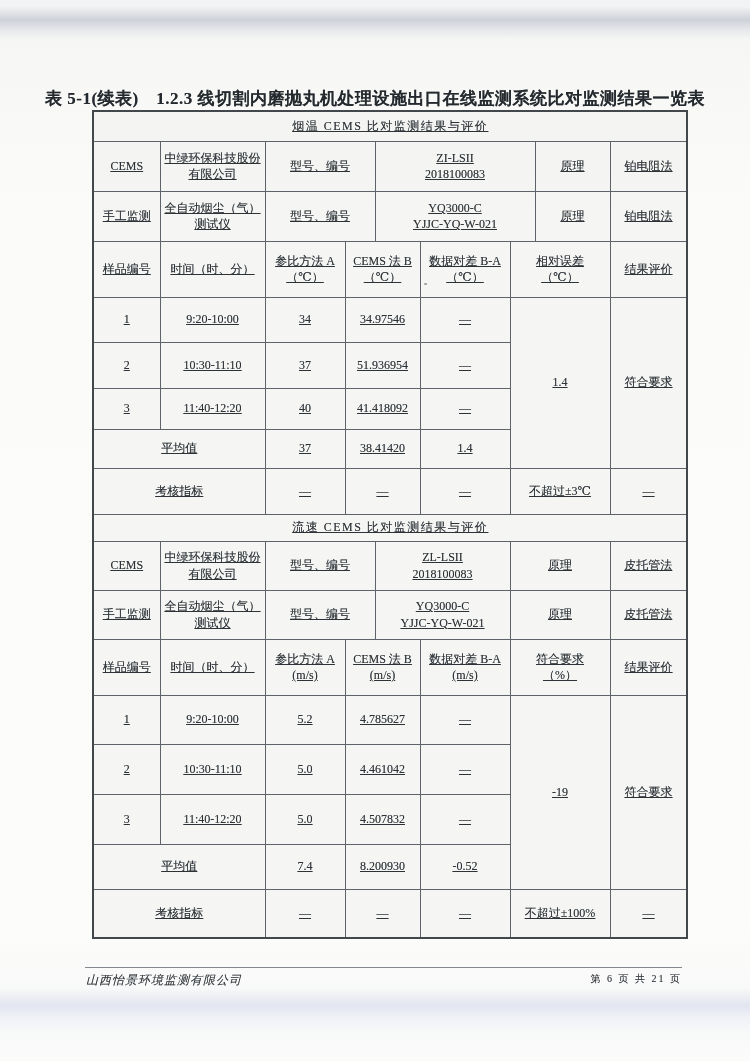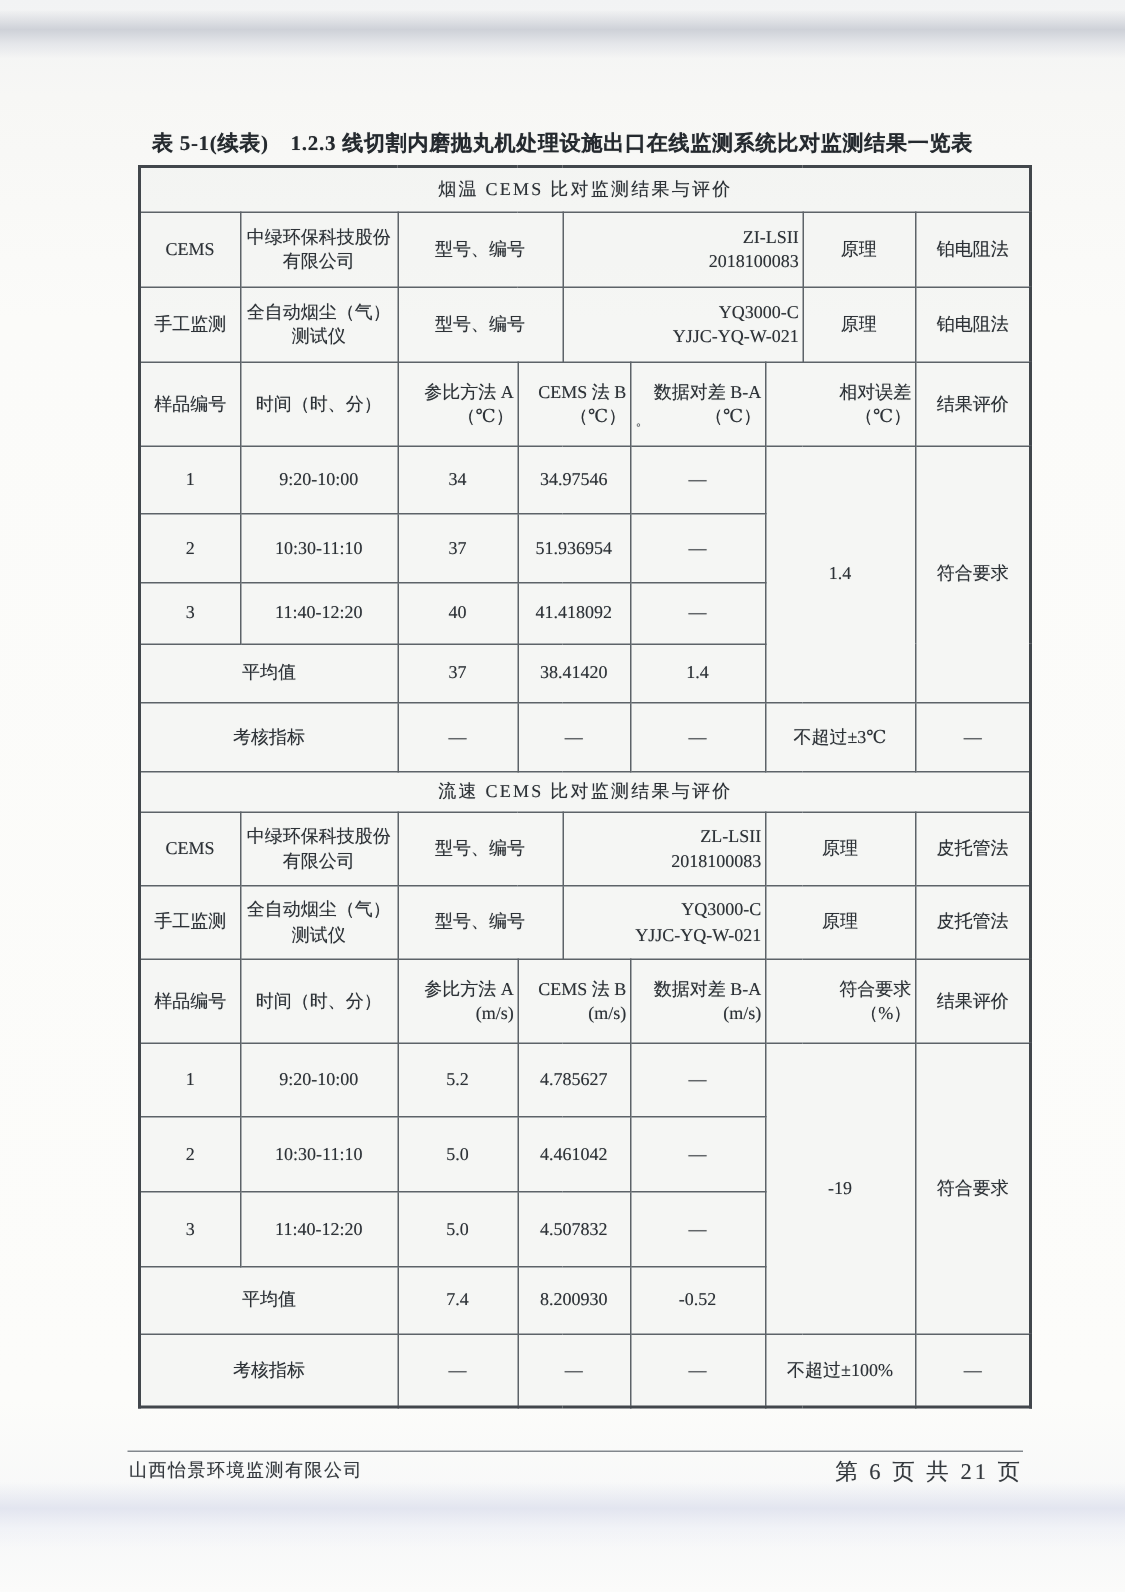--- a/index.html
+++ b/index.html
@@ -18,60 +18,62 @@
   .band-top{
     position:absolute;top:7px;left:0;right:0;height:32px;
     background:linear-gradient(180deg,rgba(205,208,215,0.05) 0%,#ced1d8 40%,rgba(224,226,231,0.75) 70%,rgba(245,245,244,0) 100%);
   }
   .band-bottom{
     position:absolute;top:988px;left:0;right:0;height:44px;
     background:linear-gradient(180deg,rgba(226,228,238,0) 0%,rgba(223,226,238,0.85) 40%,rgba(236,238,246,0.5) 70%,rgba(250,250,250,0) 100%);
   }
   .doc-title{
     position:absolute;top:87px;left:0;width:100%;
-    text-align:center;font-size:14px;font-weight:bold;
+    text-align:center;font-size:17px;font-weight:bold;
     letter-spacing:0.5px;color:#24292e;
     text-shadow:0 0 0.5px rgba(40,45,50,0.55);
   }
   .doc-table-wrap{
     position:absolute;left:92px;top:110px;
     background:rgba(238,240,238,0.45);
   }
   table.doc-table{
     border-collapse:collapse;table-layout:fixed;width:594px;
     border:2px solid #42474c;
+    text-decoration:underline;
   }
   table.doc-table td{
     border:1px solid #5d6368;
     text-align:center;vertical-align:middle;
     font-size:12px;line-height:1.35;
     padding:1px 2px;overflow:hidden;position:relative;
     color:#2d3237;
     text-shadow:0 0 0.5px rgba(45,50,55,0.45);
   }
   td.section-title{font-size:13px;letter-spacing:1.5px;}
-  .line{display:block;text-align:right;}
+  .line{display:block;}
   .artifact{
     position:absolute;left:3px;bottom:9px;font-size:10px;color:#4a5055;
   }
   .h27{height:27px}.h30{height:30px}.h39{height:39px}.h41{height:41px}
   .h45{height:45px}.h46{height:46px}.h49{height:49px}.h50{height:50px}
   .h56{height:56px}
   .footer-line{
     position:absolute;top:967px;left:85px;width:597px;
     border-top:1.5px solid #82878d;
   }
   .footer-company{
     position:absolute;top:972px;left:86px;
     font-size:12px;color:#34393e;letter-spacing:1px;
     text-shadow:0 0 0.5px rgba(45,50,55,0.4);
+    font-style:italic;
   }
   .footer-page{
     position:absolute;top:972px;right:68px;
-    font-size:15px;color:#34393e;letter-spacing:2px;
+    font-size:10px;color:#34393e;letter-spacing:2px;
     text-shadow:0 0 0.5px rgba(45,50,55,0.4);
   }
 </style>
 </head>
 <body>
 
 <div class="page">
   <div class="band-top"></div>
   <div class="band-bottom"></div>
 

